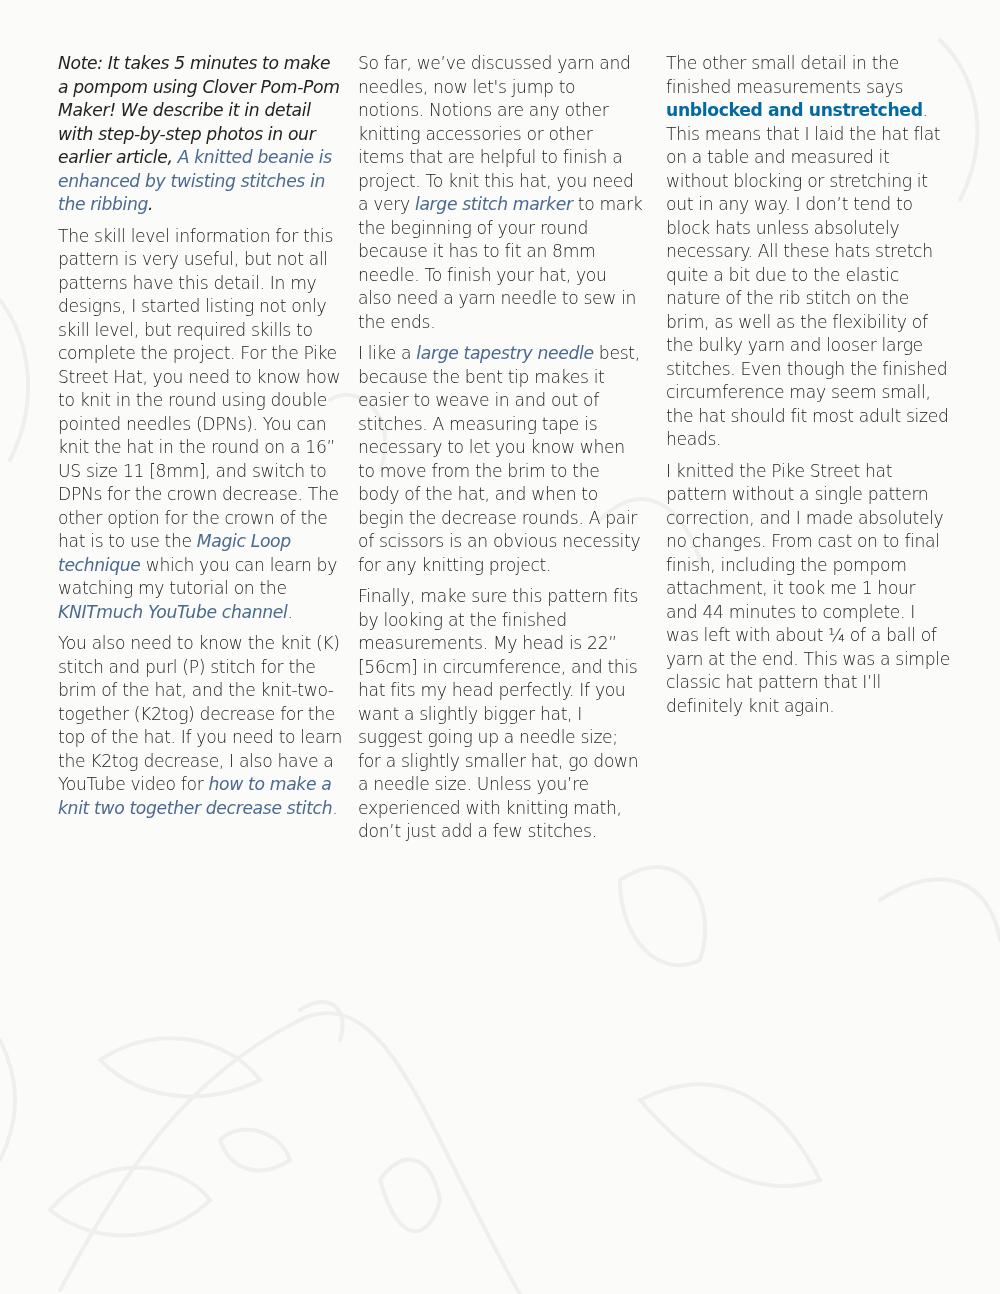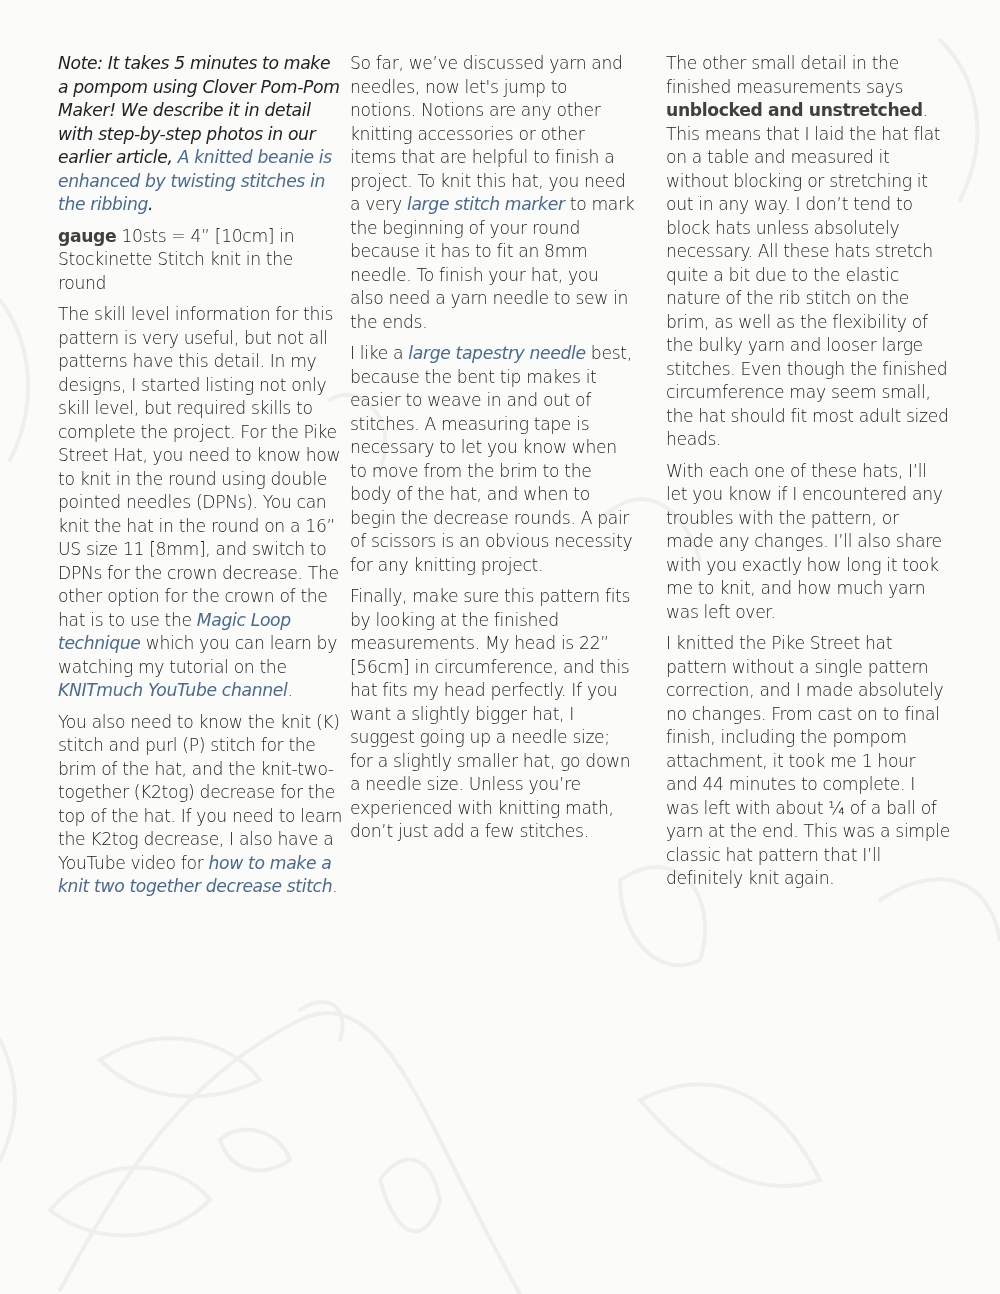--- a/index.html
+++ b/index.html
@@ -9,26 +9,26 @@
     font-family: "DejaVu Sans", sans-serif;
     color: #222;
   }
   .bg { position: absolute; left: 0; top: 0; width: 1000px; height: 1294px; z-index: 0; }
   .col {
     position: absolute; top: 52px; width: 285px; z-index: 1;
     font-size: 17.2px; line-height: 23.5px; letter-spacing: -0.35px;
     font-weight: 300;
   }
   .col1 { left: 58px; }
-  .col2 { left: 350px; }
+  .col2 { left: 358px; }
   .col3 { left: 666px; }
   .col p { margin: 0 0 8px 0; }
   .it { font-style: italic; }
   .link { color: #4a6a90; font-style: italic; }
-  .b { font-weight: bold; color: #404040; }
+  .b { font-weight: bold; color: #0369a1; }
   .footer {
     position: absolute; top: 1320px; right: 38px; z-index: 1;
     font-size: 16px; color: #555; letter-spacing: -0.3px;
     display: flex; align-items: baseline; gap: 8px;
   }
   .footer .mag b { font-weight: normal; color: #444; }
   .footer .sep { color: #777; }
   .footer .pg { font-size: 18px; color: #14532d; margin-left: 10px; }
 </style>
 </head>
@@ -48,32 +48,30 @@
     <path d="M0 300 C 30 340, 40 400, 10 460"></path>
     <path d="M940 40 C 980 80, 990 140, 960 200"></path>
     <path d="M330 400 C 360 380, 400 420, 380 470"></path>
     <path d="M620 880 C 680 840, 720 900, 700 960 C 660 980, 620 940, 620 880 Z"></path>
     <path d="M600 520 C 640 480, 680 500, 700 560"></path>
   </g>
 </svg>
 
 <div class="col col1">
     <p><span class="it">Note</span><span class="it">: It takes 5 minutes to make a pompom using Clover Pom-Pom Maker! We describe it in detail with step-by-step photos in our earlier article, </span><a class="link">A knitted beanie is enhanced by twisting stitches in the ribbing</a><span class="it">.</span></p>
-    <p><span class="b">gauge</span><span> 10sts = 4” [10cm] in Stockinette Stitch knit in the round</span></p>
     <p><span>The skill level information for this pattern is very useful, but not all patterns have this detail. In my designs, I started listing not only skill level, but required skills to complete the project. For the Pike Street Hat, you need to know how to knit in the round using double pointed needles (DPNs). You can knit the hat in the round on a 16” US size 11 [8mm], and switch to DPNs for the crown decrease. The other option for the crown of the hat is to use the </span><a class="link">Magic Loop technique</a><span> which you can learn by watching my tutorial on the </span><a class="link">KNITmuch YouTube channel</a><span>.</span></p>
     <p><span>You also need to know the knit (K) stitch and purl (P) stitch for the brim of the hat, and the knit-two-together (K2tog) decrease for the top of the hat. If you need to learn the K2tog decrease, I also have a YouTube video for </span><a class="link">how to make a knit two together decrease stitch</a><span>.</span></p>
   </div>
 <div class="col col2">
     <p><span>So far, we’ve discussed yarn and needles, now let's jump to notions. Notions are any other knitting accessories or other items that are helpful to finish a project. To knit this hat, you need a very </span><a class="link">large stitch marker</a><span> to mark the beginning of your round because it has to fit an 8mm needle. To finish your hat, you also need a yarn needle to sew in the ends.</span></p>
     <p><span>I like a </span><a class="link">large tapestry needle</a><span> best, because the bent tip makes it easier to weave in and out of stitches. A measuring tape is necessary to let you know when to move from the brim to the body of the hat, and when to begin the decrease rounds. A pair of scissors is an obvious necessity for any knitting project.</span></p>
     <p><span>Finally, make sure this pattern fits by looking at the finished measurements. My head is 22” [56cm] in circumference, and this hat fits my head perfectly. If you want a slightly bigger hat, I suggest going up a needle size; for a slightly smaller hat, go down a needle size. Unless you’re experienced with knitting math, don’t just add a few stitches.</span></p>
   </div>
 <div class="col col3">
     <p><span>The other small detail in the finished measurements says </span><span class="b">unblocked and unstretched</span><span>. This means that I laid the hat flat on a table and measured it without blocking or stretching it out in any way. I don’t tend to block hats unless absolutely necessary. All these hats stretch quite a bit due to the elastic nature of the rib stitch on the brim, as well as the flexibility of the bulky yarn and looser large stitches. Even though the finished circumference may seem small, the hat should fit most adult sized heads.</span></p>
-    <p><span>With each one of these hats, I’ll let you know if I encountered any troubles with the pattern, or made any changes. I’ll also share with you exactly how long it took me to knit, and how much yarn was left over.</span></p>
     <p><span>I knitted the Pike Street hat pattern without a single pattern correction, and I made absolutely no changes. From cast on to final finish, including the pompom attachment, it took me 1 hour and 44 minutes to complete. I was left with about ¼ of a ball of yarn at the end. This was a simple classic hat pattern that I’ll definitely knit again.</span></p>
   </div>
 
 <div class="footer">
   <span class="mag"><b>KNIT</b><span>much</span></span>
   <span class="sep">|</span>
   <span>issue 17</span>
   <span class="pg">35</span>
 </div>
 

